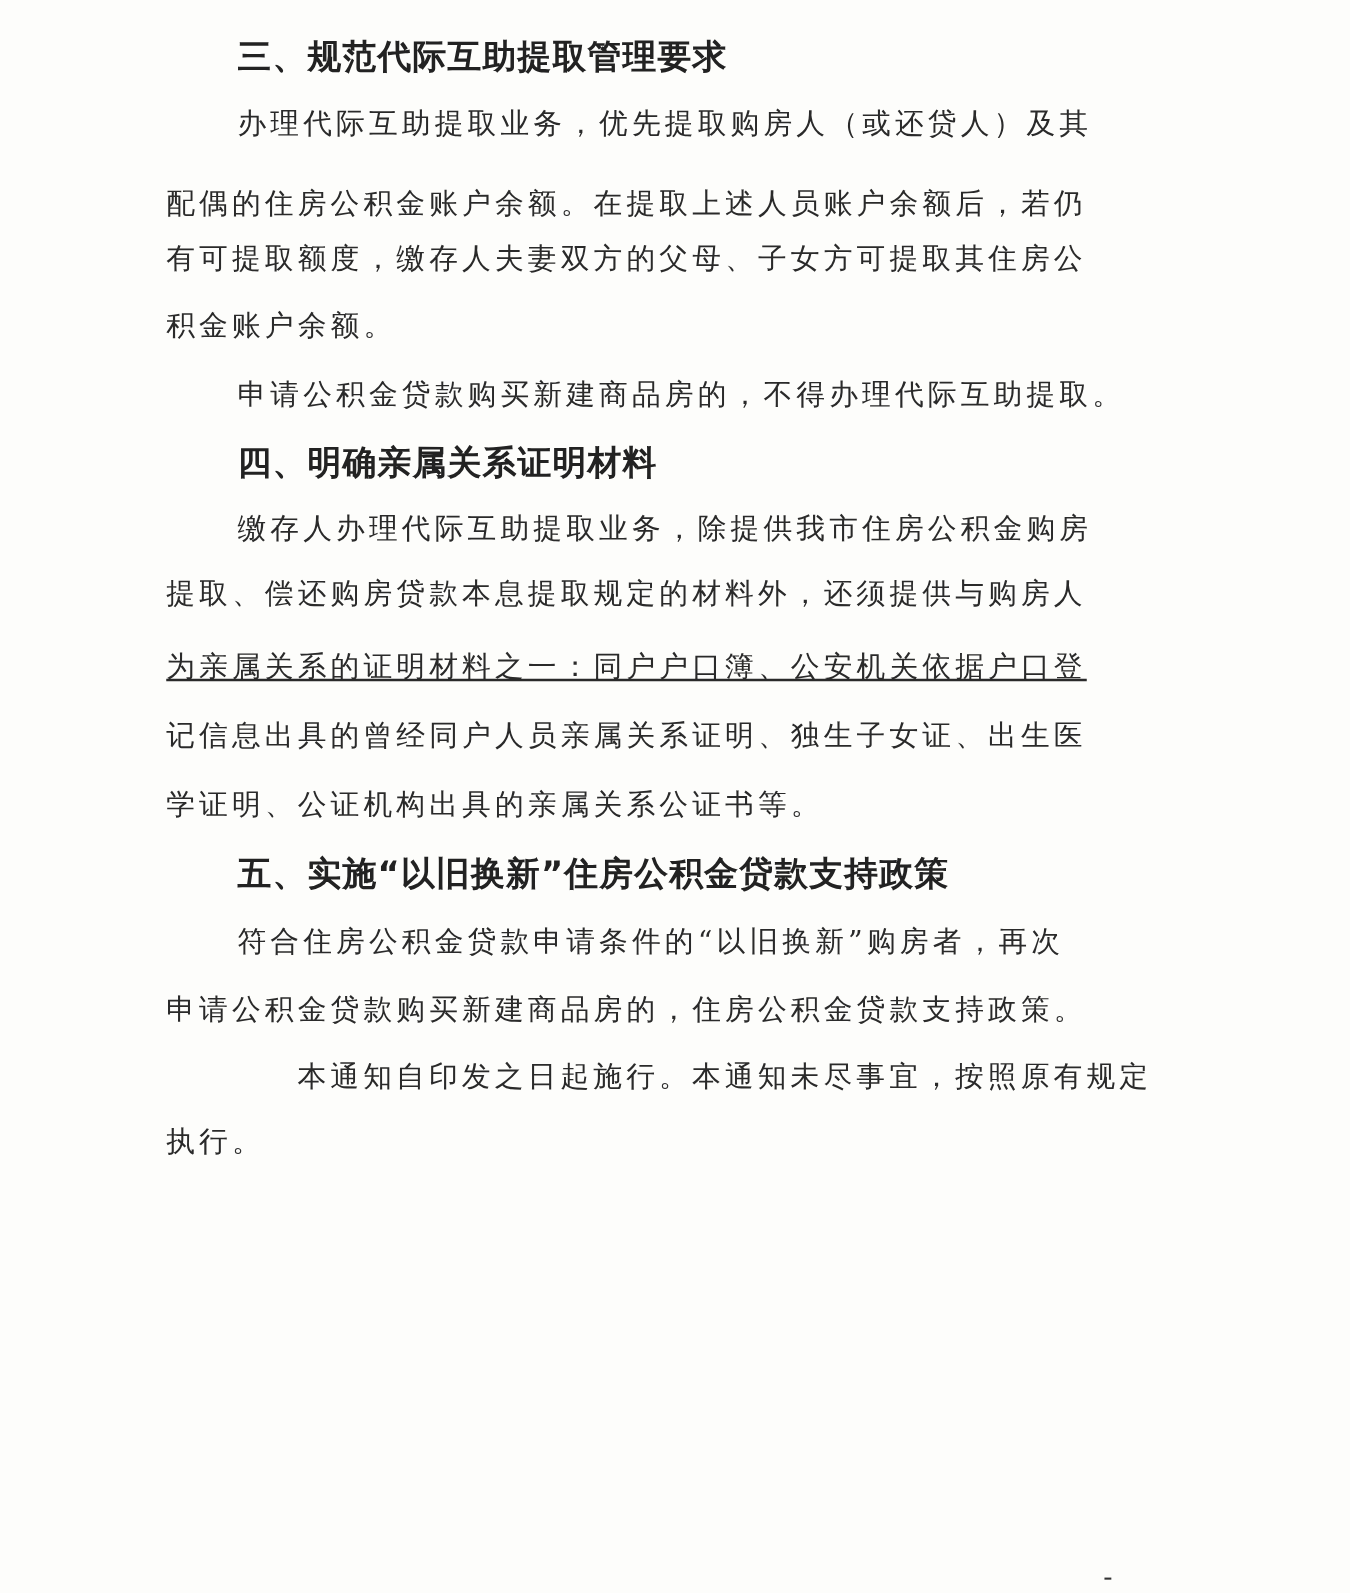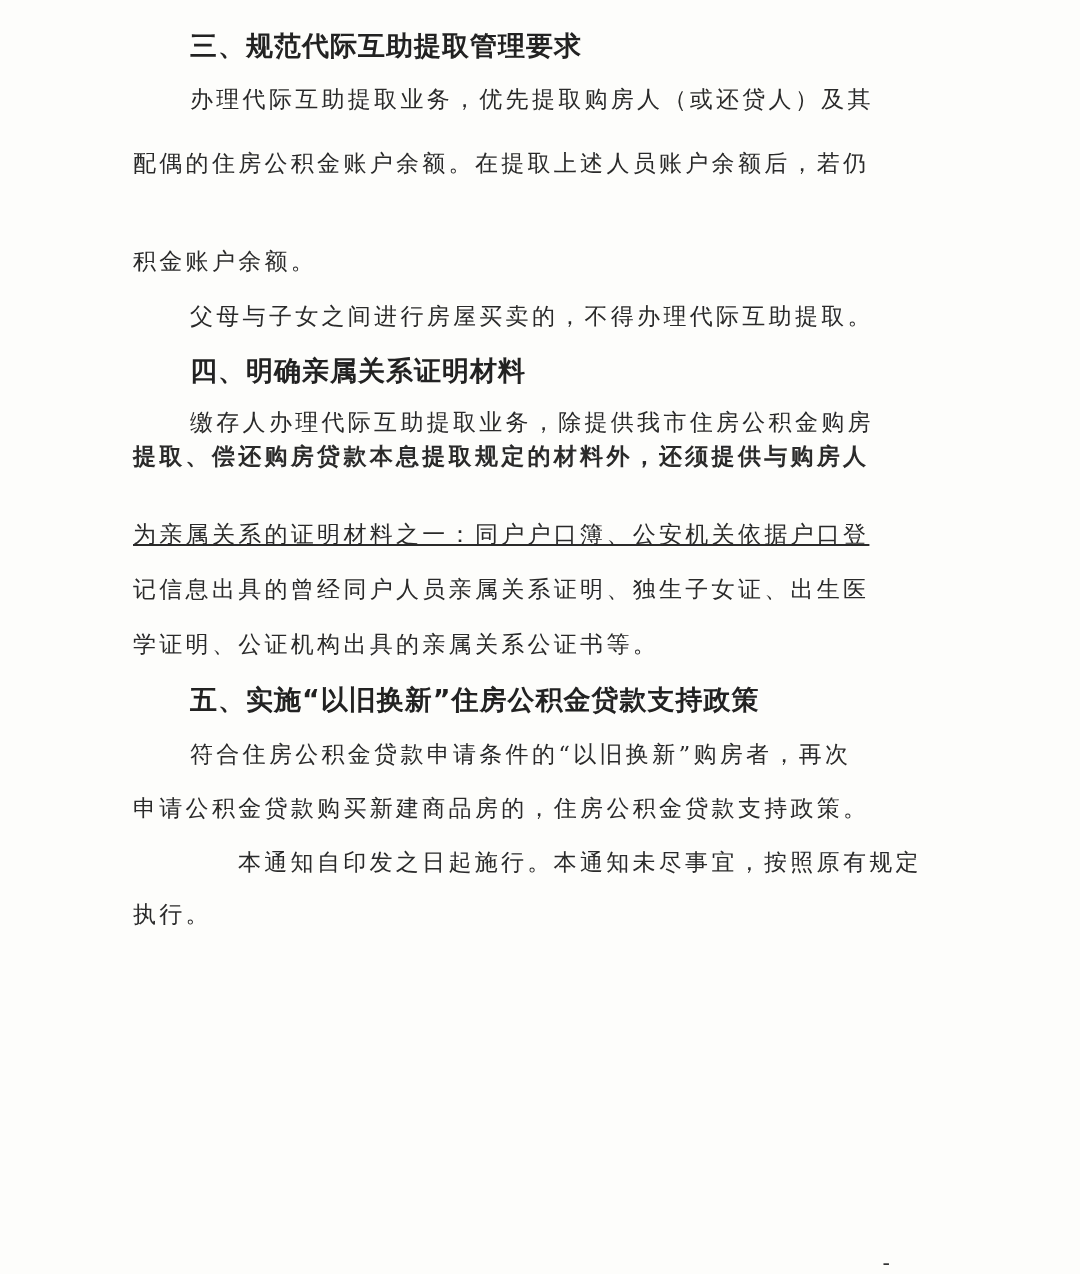--- a/index.html
+++ b/index.html
@@ -35,26 +35,27 @@
     }
   </style>
 </head>
 <body>
 
 <div class="page">
 
   <div class="line heading" style="left:190px; top:32px;">三、规范代际互助提取管理要求</div>
   <div class="line" style="left:190px; top:88px;">办理代际互助提取业务，优先提取购房人（或还贷人）及其</div>
   <div class="line" style="left:133px; top:152px;">配偶的住房公积金账户余额。在提取上述人员账户余额后，若仍</div>
+  <div class="line" style="left:133px; top:196px;">有可提取额度，缴存人夫妻双方的父母、子女方可提取其住房公</div>
   <div class="line" style="left:133px; top:250px;">积金账户余额。</div>
-  <div class="line" style="left:190px; top:305px;">父母与子女之间进行房屋买卖的，不得办理代际互助提取。</div>
+  <div class="line" style="left:190px; top:305px;">申请公积金贷款购买新建商品房的，不得办理代际互助提取。</div>
 
   <div class="line heading" style="left:190px; top:357px;">四、明确亲属关系证明材料</div>
   <div class="line" style="left:190px; top:413px;font-family:Liberation Mono, monospace;">缴存人办理代际互助提取业务，除提供我市住房公积金购房</div>
-  <div class="line" style="left:133px; top:444px;font-weight:bold;">提取、偿还购房贷款本息提取规定的材料外，还须提供与购房人</div>
+  <div class="line" style="left:133px; top:464px;">提取、偿还购房贷款本息提取规定的材料外，还须提供与购房人</div>
   <div class="line" style="left:133px; top:523px;text-decoration:underline;">为亲属关系的证明材料之一：同户户口簿、公安机关依据户口登</div>
   <div class="line" style="left:133px; top:633px;">学证明、公证机构出具的亲属关系公证书等。</div>
   <div class="line" style="left:133px; top:578px;">记信息出具的曾经同户人员亲属关系证明、独生子女证、出生医</div>
 
   <div class="line" style="left:190px; top:743px;">符合住房公积金贷款申请条件的“以旧换新”购房者，再次</div>
   <div class="line heading" style="left:190px; top:686px;">五、实施“以旧换新”住房公积金贷款支持政策</div>
   <div class="line" style="left:133px; top:797px;">申请公积金贷款购买新建商品房的，住房公积金贷款支持政策。</div>
   <div class="line" style="left:190px; top:851px;margin-left:48px;">本通知自印发之日起施行。本通知未尽事宜，按照原有规定</div>
   <div class="line" style="left:133px; top:903px;">执行。</div>
 

